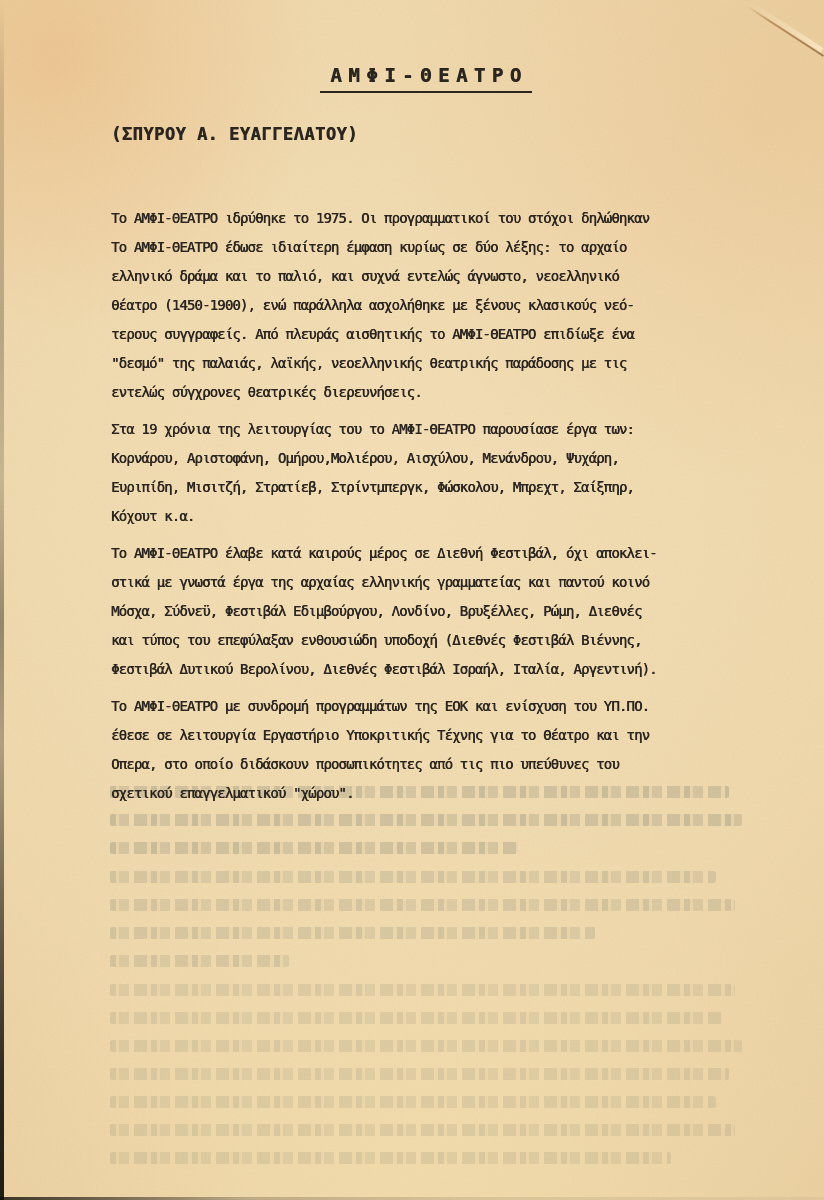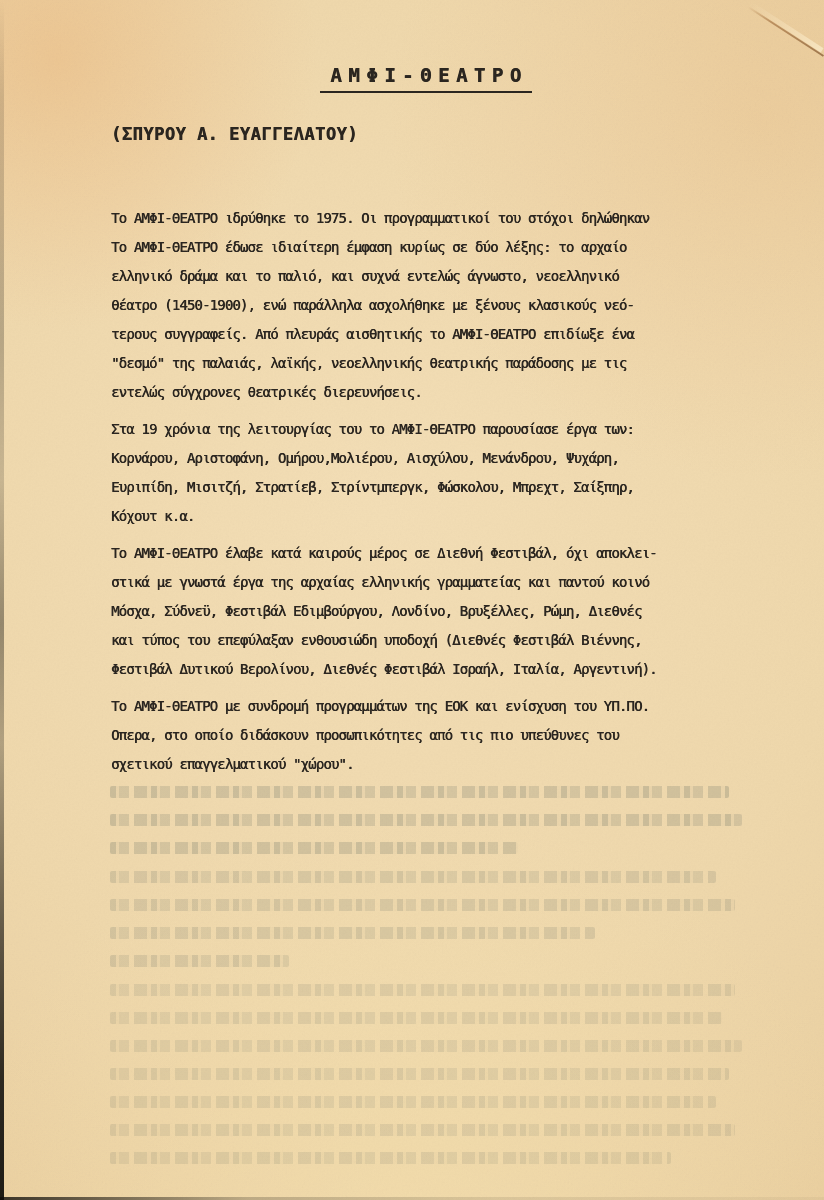--- a/index.html
+++ b/index.html
@@ -135,20 +135,21 @@
       <div class="para">
         <div class="line">Το ΑΜΦΙ-ΘΕΑΤΡΟ έλαβε κατά καιρούς μέρος σε Διεθνή Φεστιβάλ, όχι αποκλει-</div>
         <div class="line">στικά με γνωστά έργα της αρχαίας ελληνικής γραμματείας και παντού κοινό</div>
         <div class="line">Μόσχα, Σύδνεϋ, Φεστιβάλ Εδιμβούργου, Λονδίνο, Βρυξέλλες, Ρώμη, Διεθνές</div>
         <div class="line">και τύπος του επεφύλαξαν ενθουσιώδη υποδοχή (Διεθνές Φεστιβάλ Βιέννης,</div>
         <div class="line">Φεστιβάλ Δυτικού Βερολίνου, Διεθνές Φεστιβάλ Ισραήλ, Ιταλία, Αργεντινή).</div>
       </div>
 
       <div class="para">
         <div class="line">Το ΑΜΦΙ-ΘΕΑΤΡΟ με συνδρομή προγραμμάτων της ΕΟΚ και ενίσχυση του ΥΠ.ΠΟ.</div>
+        <div class="line">έθεσε σε λειτουργία Εργαστήριο Υποκριτικής Τέχνης για το Θέατρο και την</div>
         <div class="line">Οπερα, στο οποίο διδάσκουν προσωπικότητες από τις πιο υπεύθυνες του</div>
         <div class="line">σχετικού επαγγελματικού "χώρου".</div>
       </div>
 
     </div>
   </div>
 
   <svg class="grain" width="824" height="1200" xmlns="http://www.w3.org/2000/svg">
     <filter id="paperNoise">
       <feTurbulence type="fractalNoise" baseFrequency="0.55" numOctaves="2" stitchTiles="stitch"></feTurbulence>

